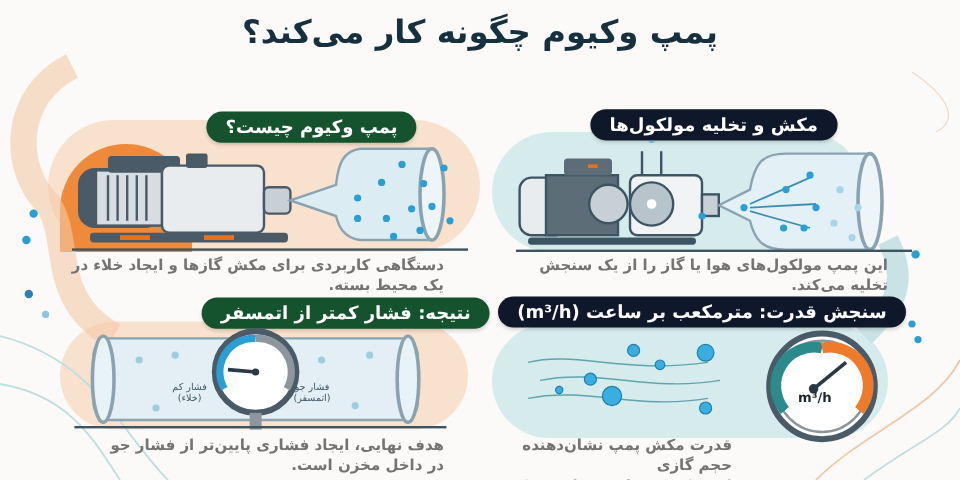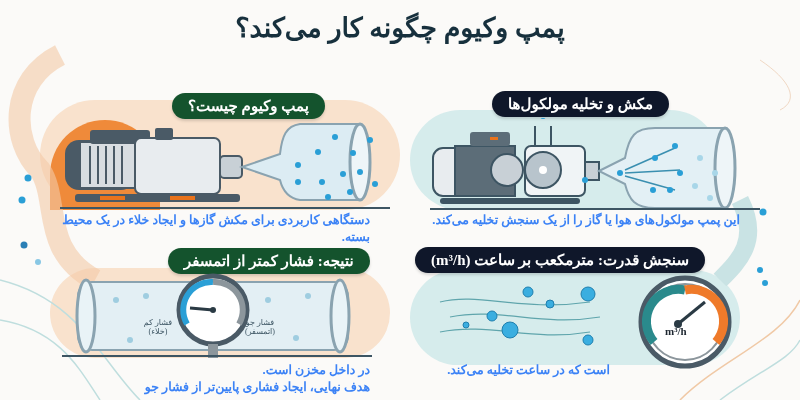--- a/index.html
+++ b/index.html
@@ -4,40 +4,40 @@
 <style>
   * { box-sizing: border-box; margin: 0; padding: 0; }
   html, body { width: 800px; height: 400px; overflow: hidden; }
   body {
     background: #fbfaf8;
     font-family: "DejaVu Sans", sans-serif;
     position: relative;
     direction: rtl;
     color: #1a2a33;
   }
-  .abs { position: absolute; font-family: Liberation Serif, serif; }
+  .abs { position: absolute; }
   .title {
     left: 0; right: 0; top: 12px; text-align: center;
     font-size: 27px; font-weight: bold; color: #17303d;
   }
   .blob-orange {
     background: #f9e2cd; border-radius: 80px;
   }
   .blob-teal {
     background: #d6ecec; border-radius: 80px;
   }
   .pill {
     border-radius: 16px; color: #fff; font-weight: bold;
     font-size: 15px; padding: 4px 16px; white-space: nowrap;
     box-shadow: 0 2px 3px rgba(0,0,0,0.15);
   }
   .pill.orange { background: #14532d; }
   .pill.teal { background: #0f172a; }
   .desc {
-    font-size: 12.5px; font-weight: bold; color: #3b82f6; line-height: 17px;
+    font-size: 12.5px; font-weight: bold; color: #737373; line-height: 17px;
     text-align: right;
   }
   .baseline { height: 2px; background: #3d5563; }
   svg { position: absolute; }
 </style>
 </head>
 <body>
 
 <div class="abs blob-orange" style="left:40px; top:100px; width:360px; height:110px;"></div>
 <div class="abs" style="left:50px; top:120px; width:110px; height:90px; background:#ef8a3a; border-radius:55px 55px 0 0;"></div>
@@ -169,22 +169,22 @@
 <div class="abs" style="left:140px; top:318px; font-size:8px; text-align:center; color:#3d5563; width:36px;">
   <div>فشار کم</div>
   <div>(خلاء)</div>
 </div>
 <div class="abs" style="left:240px; top:318px; font-size:8px; text-align:center; color:#3d5563; width:40px;">
   <div>فشار جو</div>
   <div>(اتمسفر)</div>
 </div>
 <div class="abs baseline" style="left:62px; top:355px; width:310px;"></div>
 <div class="abs desc" style="left:60px; top:362px; width:310px;">
+  <div>هدف نهایی، ایجاد فشاری پایین‌تر از فشار جو</div>
   <div>در داخل مخزن است.</div>
-  <div>هدف نهایی، ایجاد فشاری پایین‌تر از فشار جو</div>
 </div>
 
 <svg width="320" height="100" style="left:420px; top:272px;">
   <g stroke="#5fa5ac" stroke-width="1.2" fill="none">
     <path d="M20 30 C 60 20, 100 40, 170 30"></path>
       <path d="M30 45 C 80 35, 120 55, 180 45"></path>
     <path d="M20 60 C 70 50, 110 70, 170 60"></path>
   </g>
   <g fill="#3aaee0" stroke="#1f7fae" stroke-width="1">
     <circle cx="108" cy="20" r="5"></circle>
@@ -197,14 +197,15 @@
   </g>
   <circle cx="265" cy="50" r="44" fill="#fff" stroke="#4a5a66" stroke-width="5"></circle>
   <circle cx="265" cy="50" r="38" fill="#fff" stroke="#8c969c" stroke-width="2"></circle>
   <path d="M234 70 A 32 32 0 0 1 265 18" stroke="#2a8a8c" stroke-width="9" fill="none"></path>
   <path d="M265 18 A 32 32 0 0 1 296 70" stroke="#ef7a2a" stroke-width="9" fill="none"></path>
   <line x1="258" y1="52" x2="285" y2="30" stroke="#2a3a44" stroke-width="3"></line>
   <circle cx="258" cy="52" r="4" fill="#2a3a44"></circle>
 </svg>
 <div class="abs" style="left:665px; top:325px; font-size:11px; font-weight:bold; color:#1d2630; direction:ltr;">m³/h</div>
 <div class="abs desc" style="left:410px; top:362px; width:200px;">
+  <div>قدرت مکش پمپ نشان‌دهنده حجم گازی</div>
   <div>است که در ساعت تخلیه می‌کند.</div>
 </div>
 
 </body></html>

